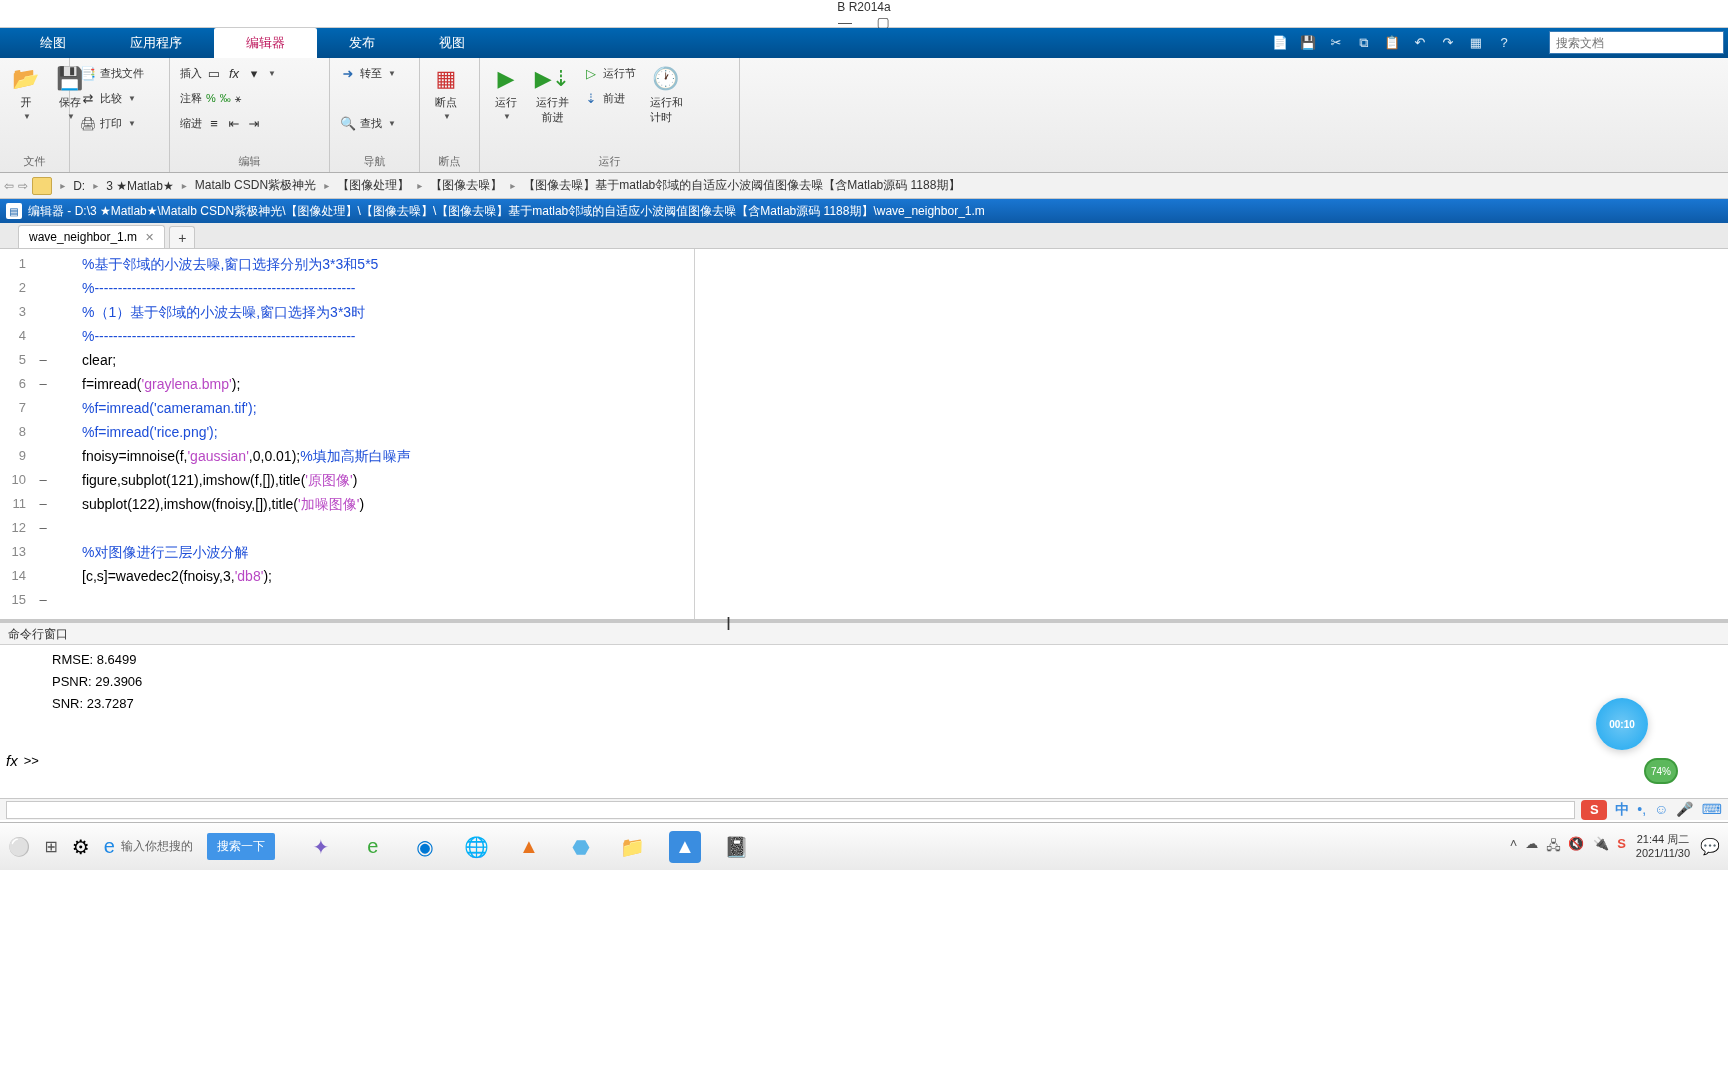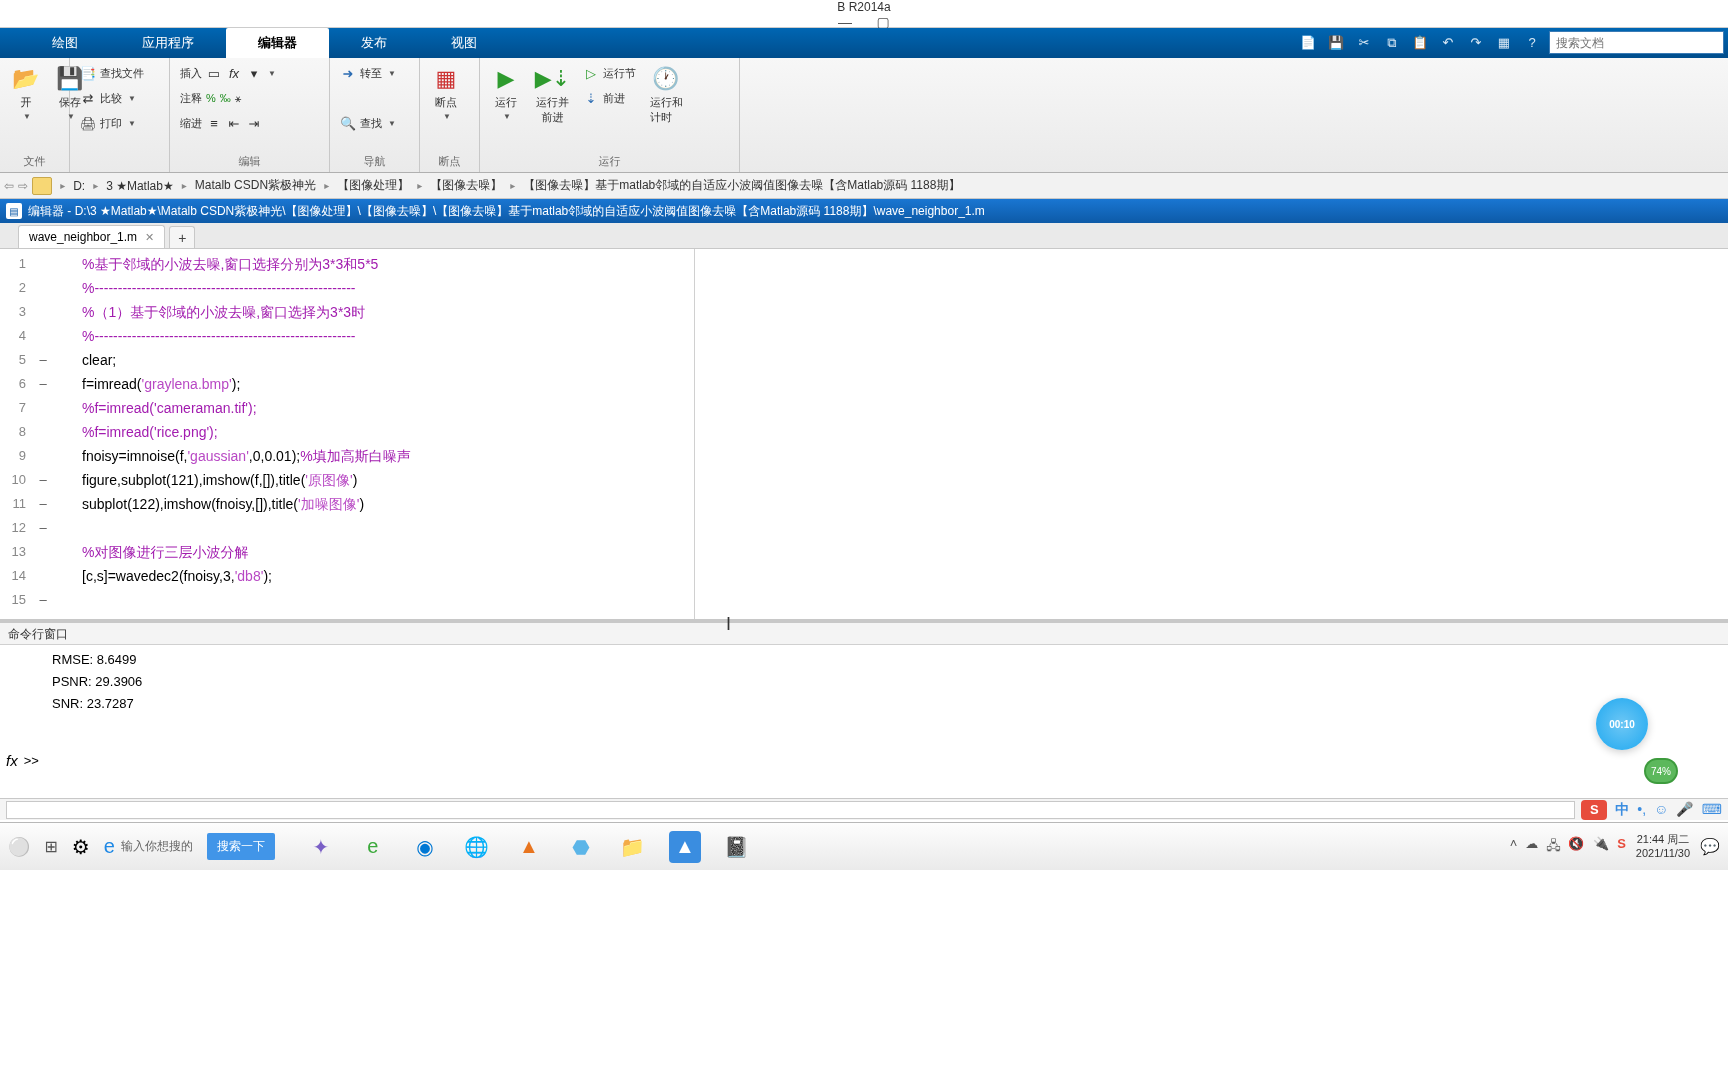--- a/index.html
+++ b/index.html
@@ -3,26 +3,26 @@
 <meta charset="utf-8">
 <style>
 * { margin: 0; padding: 0; box-sizing: border-box; font-family: "Microsoft YaHei", sans-serif; }
 body { background: #fff; width: 1728px; height: 1080px; overflow: hidden; position: relative; }
 
 .titlebar { height: 28px; background: #fff; display: flex; align-items: center; justify-content: space-between; padding: 0 8px; border-bottom: 1px solid #ccc; flex-direction: column; }
 .titlebar-left { font-size: 12px; color: #333; }
 .titlebar-right { display: flex; gap: 22px; }
 .win-btn { width: 16px; height: 16px; display: flex; align-items: center; justify-content: center; font-size: 14px; color: #555; cursor: pointer; }
 
-.ribbon-tabs { height: 30px; background: linear-gradient(#0066b3, #004d8c); display: flex; align-items: flex-end; padding-left: 20px; position: relative; }
+.ribbon-tabs { height: 30px; background: linear-gradient(#0066b3, #004d8c); display: flex; align-items: flex-end; padding-left: 8px; position: relative; }
 .ribbon-tab { padding: 6px 32px; color: #fff; font-size: 13px; cursor: pointer; }
-.ribbon-tab.active { background: #fff; color: #000000; border-radius: 2px 2px 0 0; font-weight: bold; }
+.ribbon-tab.active { background: #fff; color: #be185d; border-radius: 2px 2px 0 0; }
 .ribbon-right { position: absolute; right: 4px; top: 3px; display: flex; align-items: center; gap: 6px; }
 .ribbon-icon { width: 22px; height: 22px; display: flex; align-items: center; justify-content: center; font-size: 13px; color: #d8e8f5; cursor: pointer; }
-.search-box { width: 175px; height: 23px; background: #fff; border: 1px solid #3a7bb5; font-size: 12px; padding: 2px 6px; color: #888; }
+.search-box { width: 175px; height: 23px; background: #fff; border: 1px solid #3a7bb5; font-size: 12px; padding: 2px 6px; color: #888; margin-left: 28px; }
 
 .toolstrip { height: 115px; background: linear-gradient(#f7f7f7, #eaeaea); border-bottom: 1px solid #b0b0b0; display: flex; }
 .ts-group { display: flex; flex-direction: column; border-right: 1px solid #c8c8c8; padding: 4px 6px 0; }
 .ts-content { flex: 1; display: flex; align-items: flex-start; gap: 4px; }
 .ts-label { font-size: 11px; color: #6a6a6a; text-align: center; padding: 2px 0 3px; }
 .ts-vcol { display: flex; flex-direction: column; gap: 3px; }
 .ts-bigbtn { display: flex; flex-direction: column; align-items: center; gap: 2px; padding: 3px 6px; cursor: pointer; }
 .ts-bigbtn .icon { width: 28px; height: 28px; display: flex; align-items: center; justify-content: center; font-size: 22px; }
 .ts-bigbtn .lbl { font-size: 11px; color: #333; }
 .ts-smallrow { display: flex; align-items: center; gap: 4px; font-size: 11px; color: #333; cursor: pointer; height: 22px; padding: 0 4px; }
@@ -42,21 +42,21 @@
 .filetab .close { color: #888; font-size: 11px; cursor: pointer; }
 .newtab { width: 26px; height: 22px; border: 1px solid #c8c8c8; border-bottom: none; background: #f5f5f5; margin-left: 4px; display: flex; align-items: center; justify-content: center; font-size: 14px; color: #444; cursor: pointer; border-radius: 3px 3px 0 0; }
 
 .editor-area { height: 370px; display: flex; background: #fff; overflow: hidden; }
 .gutter { width: 32px; background: #fff; text-align: right; padding: 3px 6px 0 0; font-family: Consolas, monospace; font-size: 13px; color: #888; }
 .gutter div { height: 24px; line-height: 24px; }
 .dashcol { width: 22px; padding: 3px 0 0; font-family: Consolas, monospace; font-size: 13px; color: #555; text-align: center; }
 .dashcol div { height: 24px; line-height: 24px; }
 .code { flex: 1; padding: 3px 0 0 28px; font-family: Consolas, monospace; font-size: 14px; position: relative; }
 .code .line { height: 24px; line-height: 24px; white-space: pre; }
-.cm { color: #a21caf; }
+.cm { color: #1d4ed8; }
 .str { color: #b848c4; }
 .kw { color: #000; }
 .vline { position: absolute; left: 640px; top: 0; bottom: 0; width: 1px; background: #d0d0d0; }
 
 .hsplit { height: 4px; background: #c8c8c8; cursor: row-resize; }
 
 .cmdtitle { height: 22px; background: #f4f4f4; border-bottom: 1px solid #d0d0d0; font-size: 12px; padding: 3px 8px; color: #333; }
 .cmdwin { height: 130px; background: #fff; font-family: Consolas, monospace; font-size: 13px; padding: 4px 0 0 52px; position: relative; }
 .cmdwin .oline { height: 22px; line-height: 22px; }
 .prompt { position: absolute; left: 6px; bottom: 6px; display: flex; align-items: center; gap: 6px; font-family: Consolas, monospace; }

